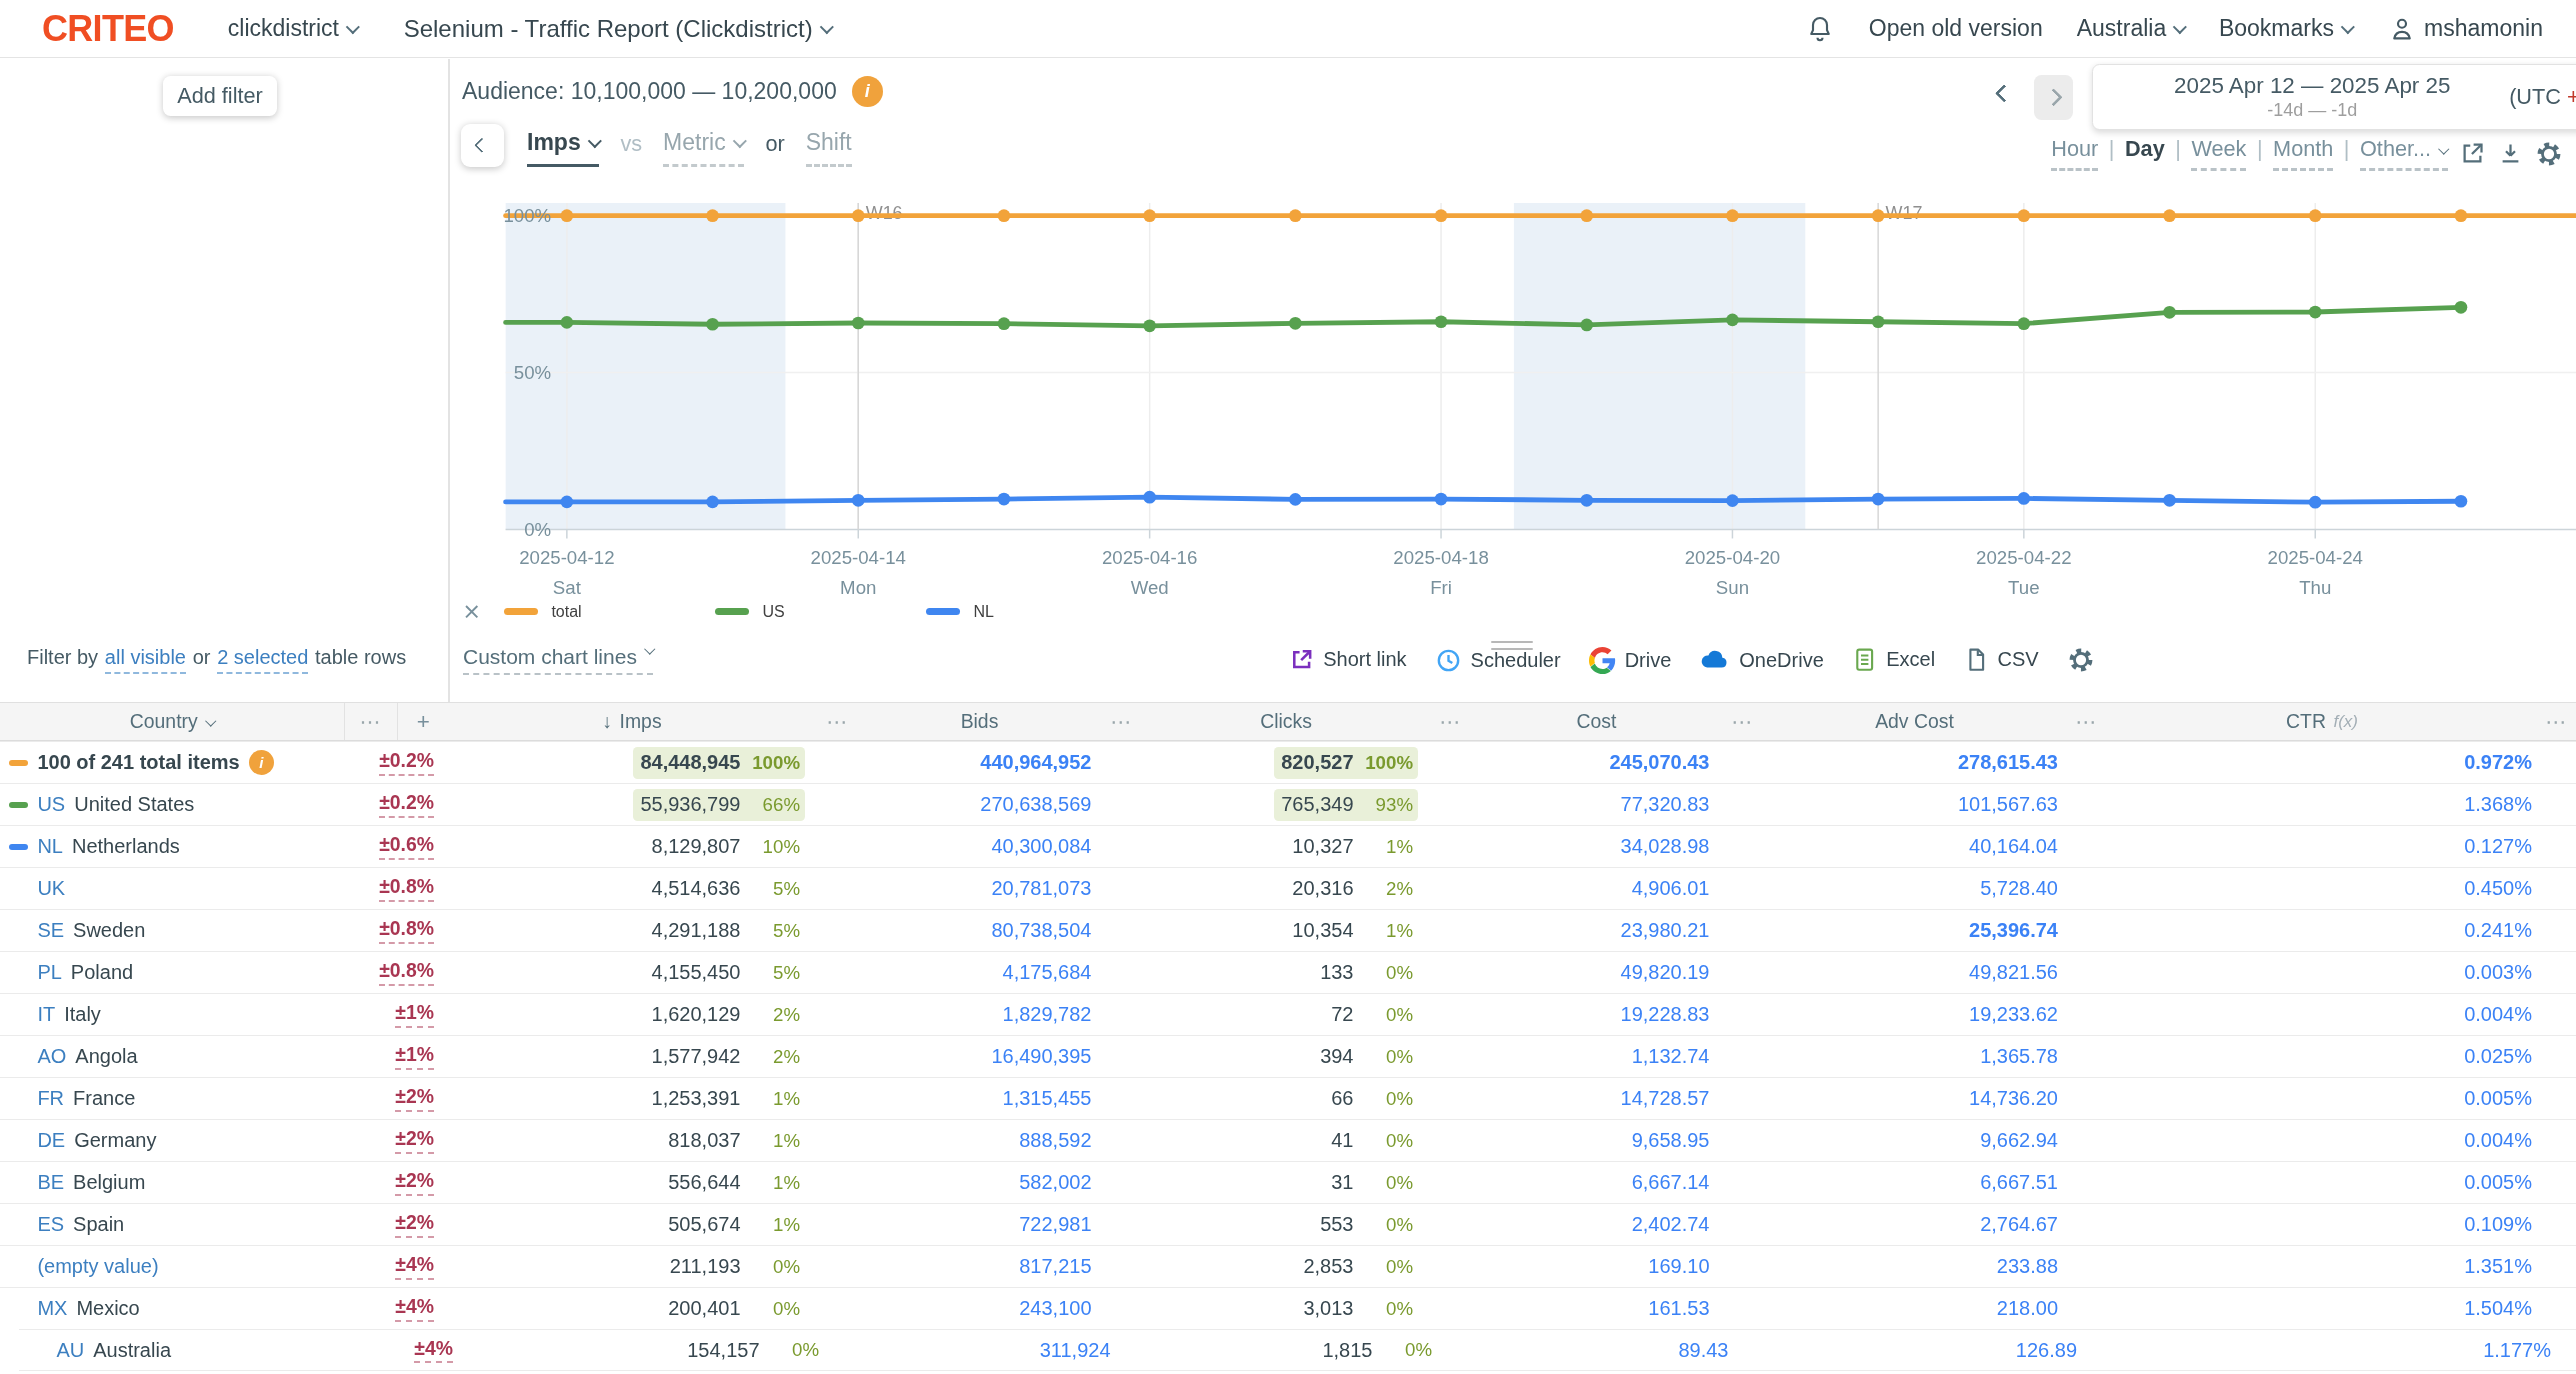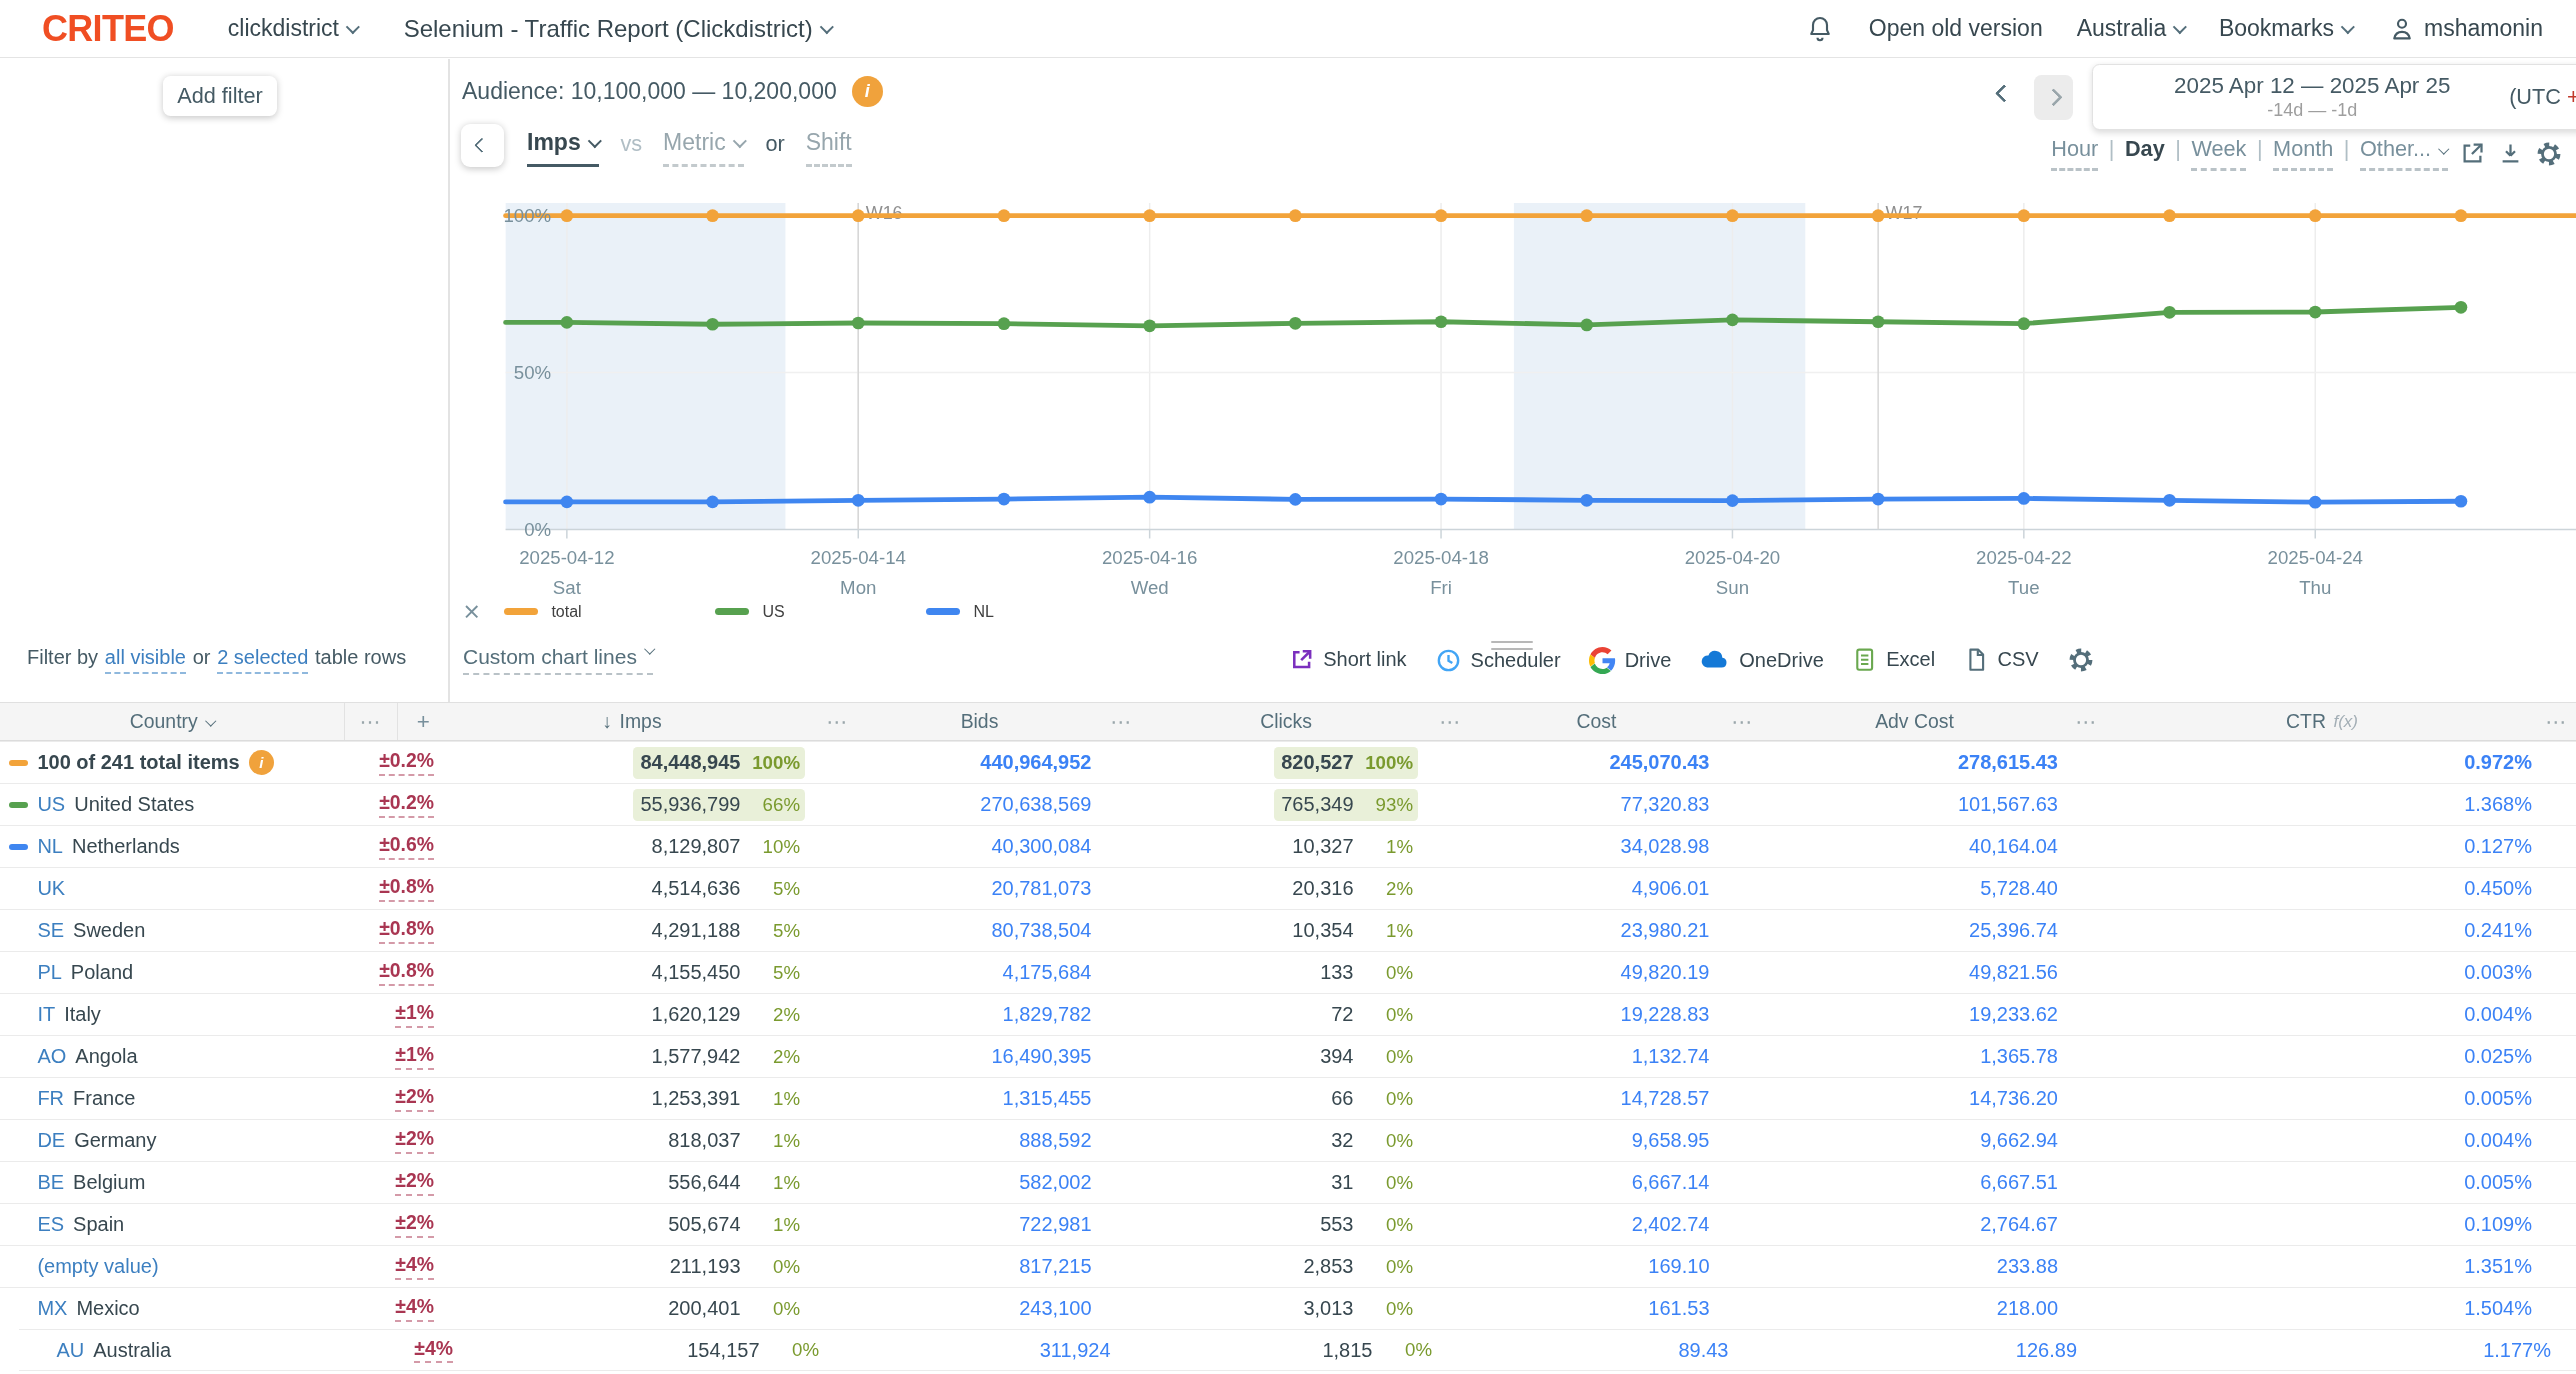--- a/index.html
+++ b/index.html
@@ -644,21 +644,21 @@
             <div class="pair">
               <span class="val">10,354</span>
               <span class="pct">1%</span>
             </div>
           </div>
           <div></div>
           <div class="c-num" style="padding-right: 10.5px;">
             <span>23,980.21</span>
           </div>
           <div></div>
-          <div class="c-num" style="padding-right: 6px;">
+          <div class="c-num" style="padding-right: 6px; font-weight: bold;">
             <span>25,396.74</span>
           </div>
           <div></div>
           <div class="c-num" style="padding-right: 3px;">
             <span>0.241%</span>
           </div>
           <div></div>
         </div>
         <div class="grid-row row">
           <div class="c-country">
@@ -835,21 +835,21 @@
               <span class="pct">1%</span>
             </div>
           </div>
           <div></div>
           <div class="c-num" style="padding-right: 7.5px;">
             <span>888,592</span>
           </div>
           <div></div>
           <div class="c-metric">
             <div class="pair">
-              <span class="val">32</span>
+              <span class="val">41</span>
               <span class="pct">0%</span>
             </div>
           </div>
           <div></div>
           <div class="c-num" style="padding-right: 10.5px;">
             <span>9,658.95</span>
           </div>
           <div></div>
           <div class="c-num" style="padding-right: 6px;">
             <span>9,662.94</span>

